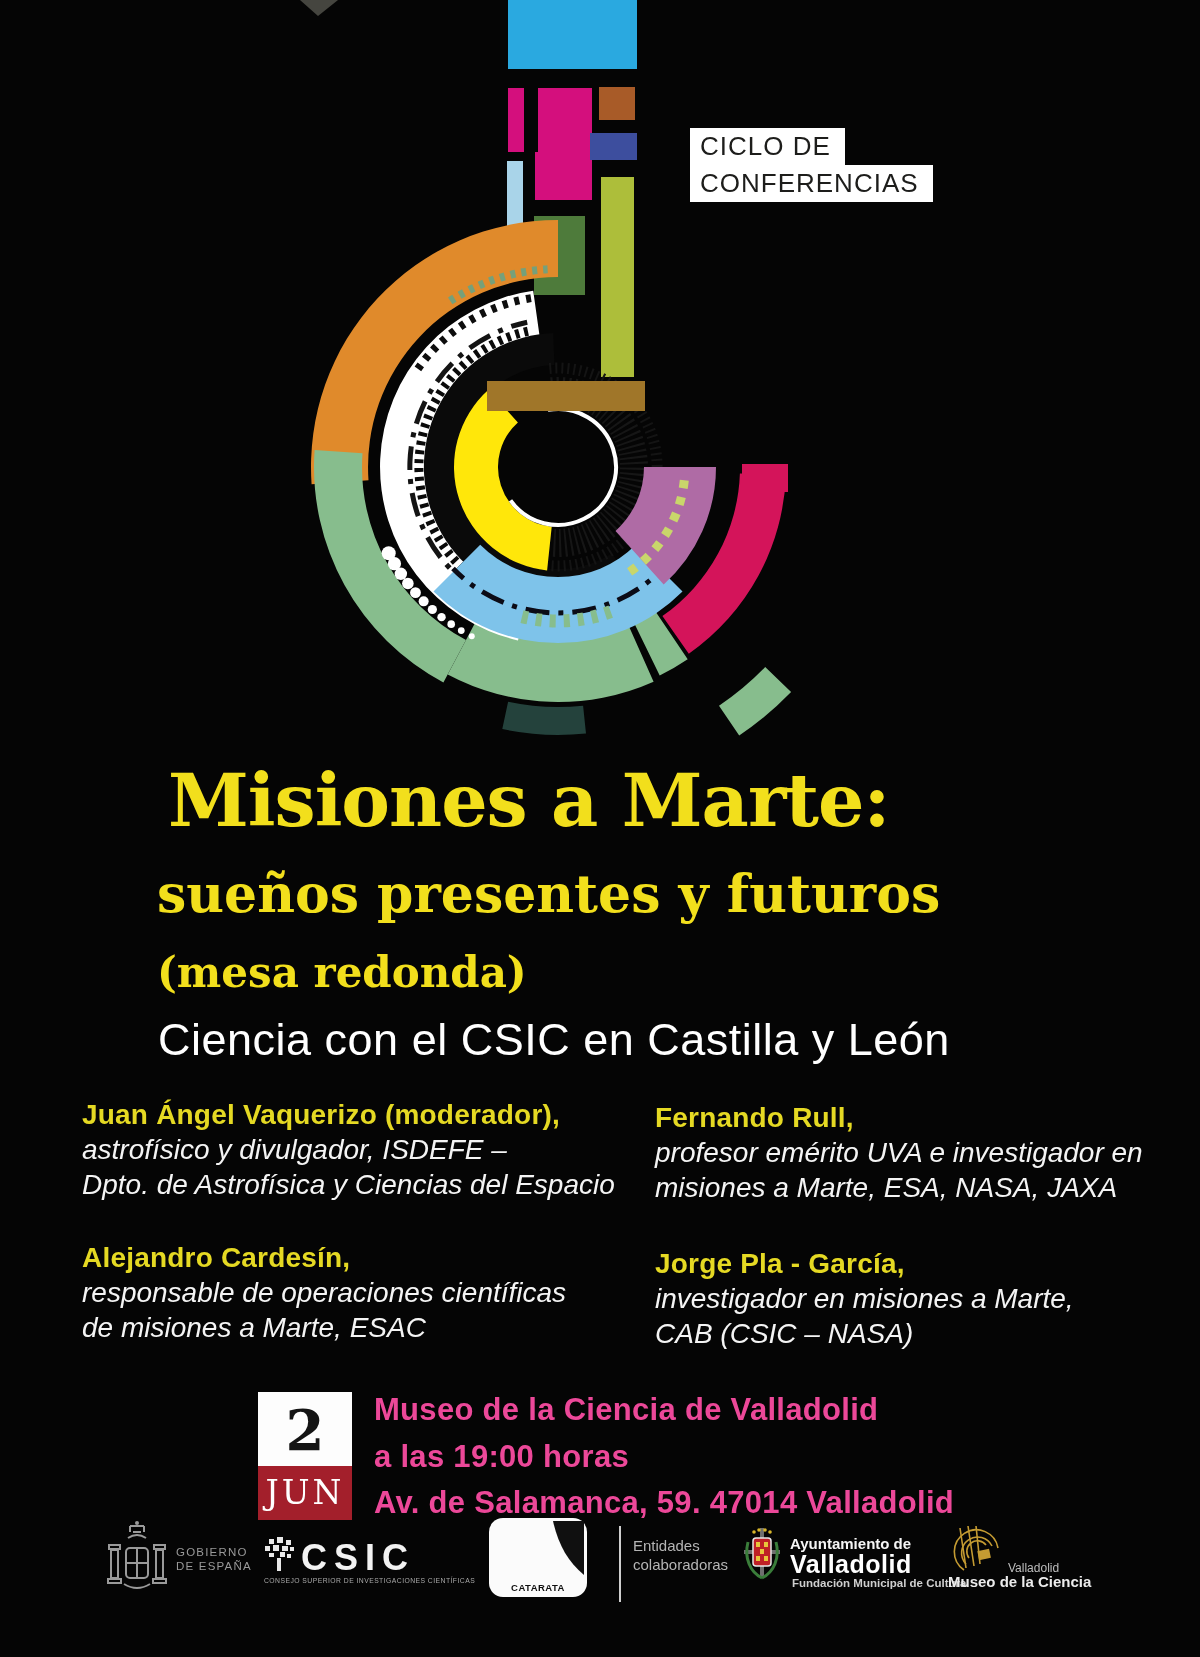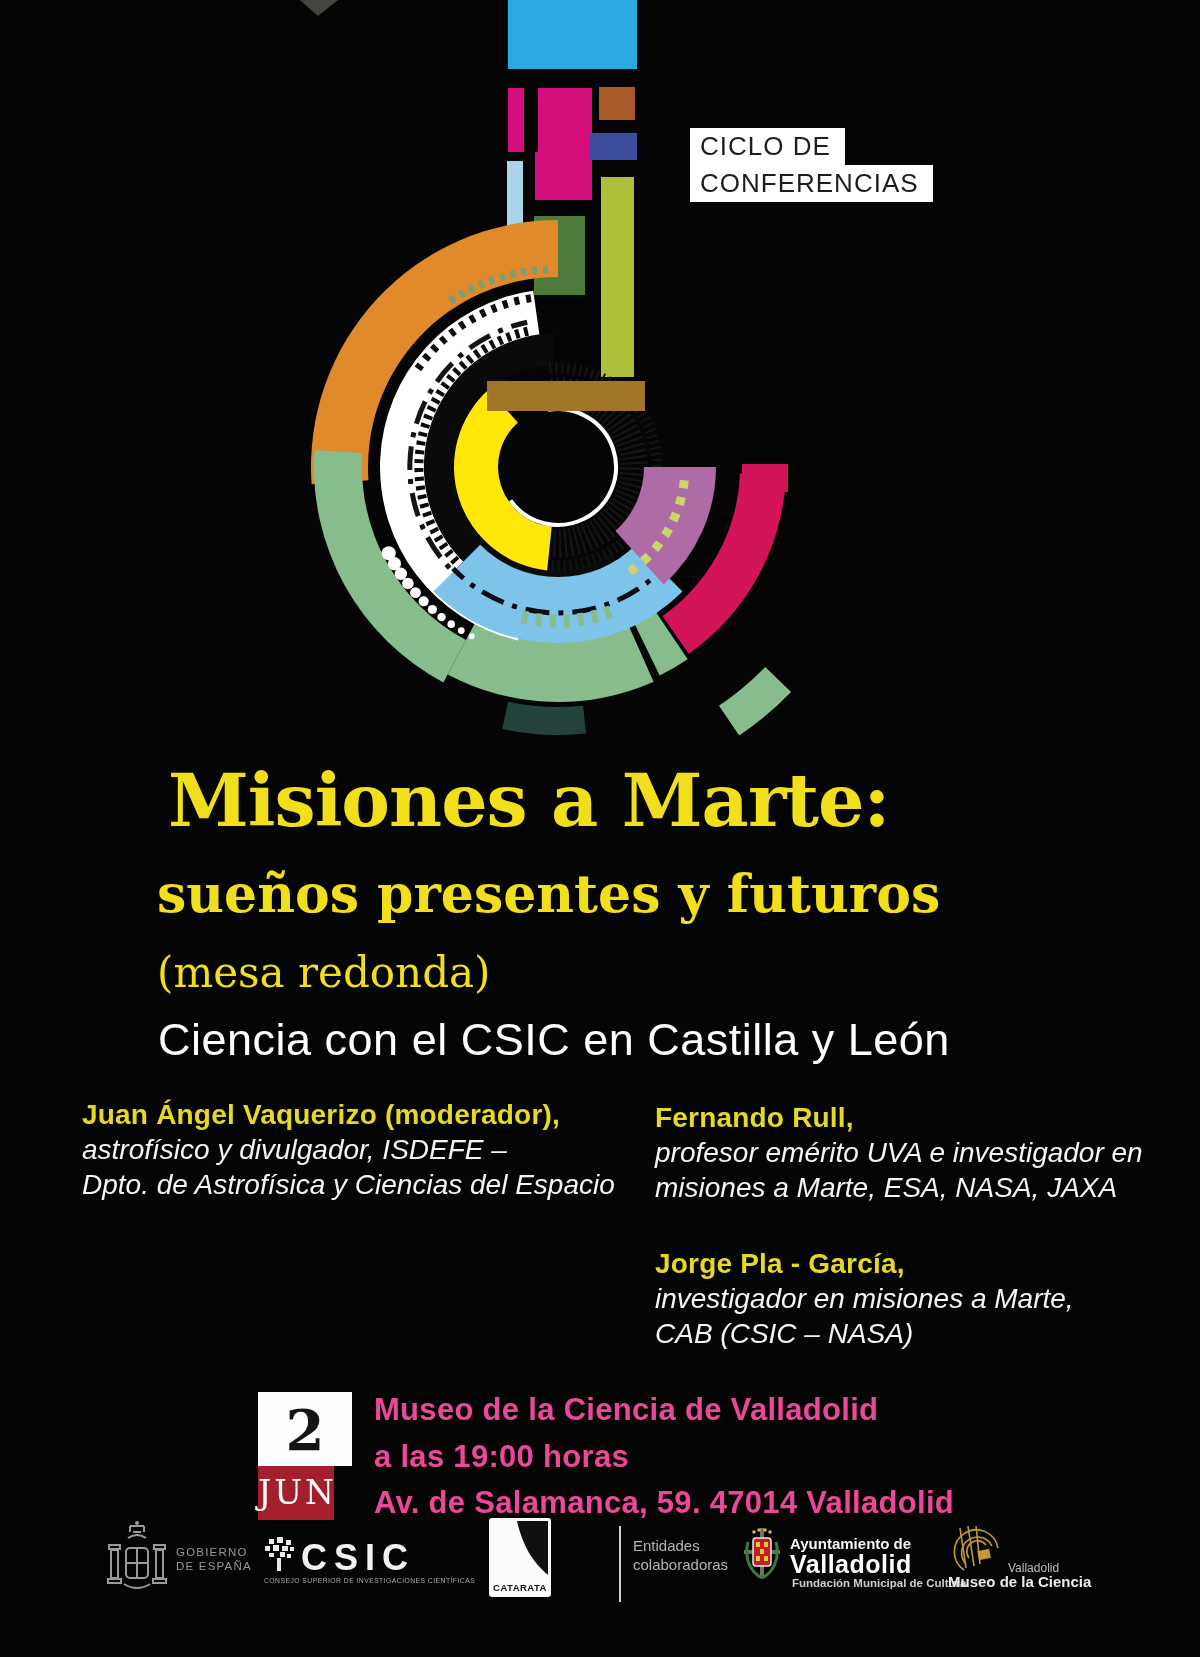--- a/index.html
+++ b/index.html
@@ -15,50 +15,50 @@
   
   .series-title{position:absolute;left:668px;top:204px;color:#fff;
                 font-family:"DejaVu Serif",serif;font-weight:bold;
                 font-size:80px;line-height:97px;letter-spacing:-1px;}
 
   .title{position:absolute;left:156px;top:750px;color:var(--c-yellow);
          font-family:"DejaVu Serif",serif;font-weight:bold;font-size:73px;line-height:76px;letter-spacing:-1px;}
   .subtitle{position:absolute;left:157px;top:866px;color:var(--c-yellow);
             font-family:"DejaVu Serif",serif;font-weight:bold;font-size:52px;line-height:56px;}
   .note{position:absolute;left:157px;top:948px;color:var(--c-yellow);
-        font-family:"DejaVu Serif",serif;font-weight:normal;font-size:42px;line-height:50px;}
+        font-family:"DejaVu Serif",serif;font-weight:bold;font-size:42px;line-height:50px;}
   .tagline{position:absolute;left:158px;top:1014px;color:#fff;font-size:45px;line-height:52px;
            font-weight:400;letter-spacing:0.5px;}
 
   
   .spk{position:absolute;font-size:28px;line-height:35px;}
   .spk .nm{color:var(--c-speaker_yellow);font-weight:700;letter-spacing:0.2px;}
   .spk .ds{color:#f4f4f4;font-style:italic;font-weight:400;}
   .s1{left:82px;top:1097px;}
   .s2{left:82px;top:1240px;}
   .s3{left:655px;top:1100px;}
   .s4{left:655px;top:1246px;}
 
   
   .day-box{position:absolute;left:258px;top:1392px;width:94px;height:74px;background:#fdfdfd;
            color:#141414;font-family:"DejaVu Serif",serif;font-weight:bold;font-size:56px;
            line-height:76px;text-align:center;}
-  .month-box{position:absolute;left:258px;top:1466px;width:76px;height:54px;background:var(--c-box_red);
+  .month-box{position:absolute;left:258px;top:1466px;width:94px;height:54px;background:var(--c-box_red);
              color:#fff;font-family:"DejaVu Serif",serif;font-size:33px;line-height:54px;
              text-align:center;letter-spacing:3px;}
   .venue{position:absolute;left:374px;color:#ec4899;font-weight:700;font-size:31px;letter-spacing:0.3px;}
   .v1{top:1392px;} .v2{top:1439px;} .v3{top:1485px;}
 
   
   .ftxt{position:absolute;color:#8f8f8f;}
   .gob-label{left:176px;top:1545px;font-size:11.5px;line-height:14px;letter-spacing:1.2px;color:#999;}
   .csic-word{left:301px;top:1537px;font-size:36px;font-weight:700;letter-spacing:7px;color:#f2f2f2;}
   .csic-sub{left:264px;top:1577px;font-size:6.8px;letter-spacing:0.45px;color:#aaa;}
   .catarata-box{position:absolute;left:489px;top:1518px;width:62px;height:79px;background:#fbfbfb;
-                border-radius:3px;}
+                border-radius:14px;padding-left:36px;}
   .catarata-box span{position:absolute;left:0;right:0;bottom:4px;text-align:center;color:#101010;
                 font-size:9.5px;font-weight:700;letter-spacing:0.5px;}
   .divider{position:absolute;left:619px;top:1526px;width:2px;height:76px;background:#cfcfcf;}
   .entidades{left:633px;top:1536px;font-size:15px;line-height:19px;color:#b5b5b5;}
   .ayto-l1{left:790px;top:1535px;font-size:15px;color:#f5f5f5;font-weight:600;}
   .ayto-l2{left:790px;top:1550px;font-size:25px;color:#fff;font-weight:700;letter-spacing:0.5px;}
   .ayto-l3{left:792px;top:1577px;font-size:11.5px;color:#cfcfcf;font-weight:700;}
   .museo-l1{left:1008px;top:1561px;font-size:12px;color:#bdbdbd;}
   .museo-l2{left:948px;top:1573px;font-size:15px;color:#ececec;font-weight:700;}
   .icon{position:absolute;}
@@ -125,20 +125,25 @@
   <h1 class="title" style="margin:12px">Misiones a Marte:</h1>
   <div class="subtitle">sueños presentes y futuros</div>
   <div class="note">(mesa redonda)</div>
   <div class="tagline">Ciencia con el CSIC en Castilla y León</div>
 
   <div class="spk s1">
     <div class="nm">Juan Ángel Vaquerizo (moderador),</div>
     <div class="ds">astrofísico y divulgador, ISDEFE –</div>
     <div class="ds">Dpto. de Astrofísica y Ciencias del Espacio</div>
   </div>
+  <div class="spk s2">
+    <div class="nm">Alejandro Cardesín,</div>
+    <div class="ds">responsable de operaciones científicas</div>
+    <div class="ds">de misiones a Marte, ESAC</div>
+  </div>
   <div class="spk s3">
     <div class="nm">Fernando Rull,</div>
     <div class="ds">profesor emérito UVA e investigador en</div>
     <div class="ds">misiones a Marte, ESA, NASA, JAXA</div>
   </div>
   <div class="spk s4">
     <div class="nm">Jorge Pla - García,</div>
     <div class="ds">investigador en misiones a Marte,</div>
     <div class="ds">CAB (CSIC – NASA)</div>
   </div>

